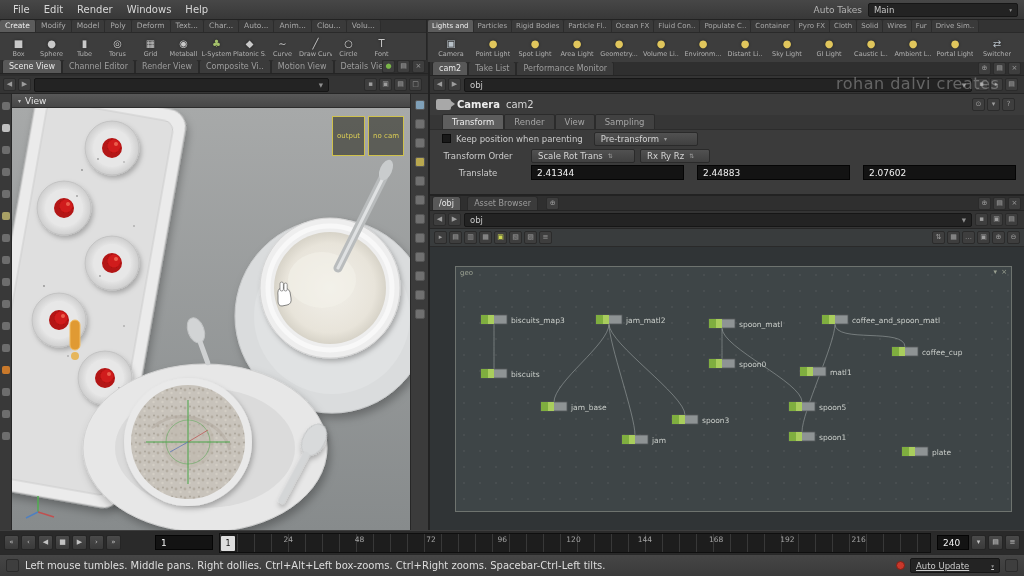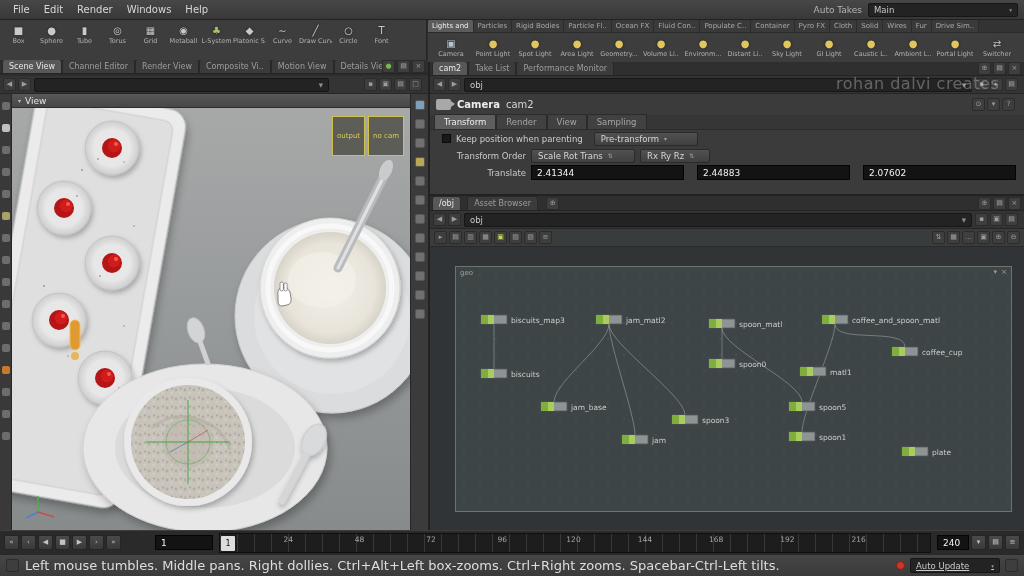--- a/index.html
+++ b/index.html
@@ -80,26 +80,26 @@
   
   #param-pane{left:430px;top:76px;width:594px;height:118px;background:#3b3b3b;overflow:hidden;}
   #param-nav{height:18px;display:flex;align-items:center;gap:3px;padding:0 3px;background:#343434;border-bottom:1px solid #262626;}
   #param-path-dd{flex:1;}
   #param-header{height:21px;display:flex;align-items:center;gap:6px;padding:0 6px;}
   #cam-icon{width:15px;height:11px;background:#a8a8a8;border-radius:2px;position:relative;}
   #cam-icon:after{content:"";position:absolute;right:-4px;top:2px;border-left:4px solid #a8a8a8;
     border-top:3px solid transparent;border-bottom:3px solid transparent;}
   .nodetype{font-size:10px;font-weight:b old;font-weight:bold;color:#ededed;}
   .nodename{font-size:10px;color:#d5d5d5;}
-  #param-tabs{height:15px;display:flex;padding-left:4px;background:#363636;border-bottom:1px solid #2c2c2c;align-items:flex-end;text-align:right;}
+  #param-tabs{height:15px;display:flex;padding-left:12px;background:#363636;border-bottom:1px solid #2c2c2c;align-items:flex-end;text-align:right;}
   .param-tab{font-size:8.5px;color:#a5a5a5;padding:0 9px;line-height:14px;background:#414141;
     border:1px solid #2b2b2b;border-bottom:none;border-radius:2px 2px 0 0;}
   .param-tab.active{background:#5e5e5e;color:#eee;}
   .prow{display:flex;align-items:center;height:17px;padding-right:8px;gap:5px;}
-  .plabel{width:96px;min-width:96px;text-align:right;font-size:8.5px;color:#cbcbcb;white-space:nowrap;overflow:hidden;}
+  .plabel{width:96px;min-width:96px;text-align:center;font-size:8.5px;color:#cbcbcb;white-space:nowrap;overflow:hidden;}
   .checkbox{width:9px;height:9px;min-width:9px;background:#191919;border:1px solid #0b0b0b;margin-left:12px;}
   #keep-label{font-size:8.5px;color:#cdcdcd;}
   .pfields{flex:1;display:flex;gap:13px;}
   .pfield{flex:1;}
   #rotate-row{height:12px;overflow:hidden;align-items:flex-start;}
 
   #watermark{left:836px;top:74px;width:186px;font-size:16px;color:rgba(208,208,208,.38);
     letter-spacing:.5px;z-index:40;pointer-events:none;white-space:nowrap;}
 
   
@@ -129,21 +129,21 @@
     background-image:repeating-linear-gradient(90deg,rgba(255,255,255,.12) 0 1px,transparent 1px 17px);overflow:hidden;}
   .tick-label{position:absolute;top:1px;transform:translateX(-50%);font-size:7.5px;color:#a4a4a4;}
   #playhead{position:absolute;left:1px;top:2px;width:14px;height:15px;background:#dedede;color:#111;
     font-size:8px;text-align:center;line-height:15px;border-radius:1px;}
   #end-field{width:32px;min-width:32px;height:15px;}
   #tl-right{display:flex;gap:2px;}
 
   
   #statusbar{left:0;top:554px;width:1024px;height:22px;background:linear-gradient(#464646,#3a3a3a);
     border-top:1px solid #292929;display:flex;align-items:center;gap:6px;padding:0 6px;}
-  #status-msg{font-size:13px;color:#dedede;white-space:nowrap;overflow:hidden;}
+  #status-msg{font-size:10px;color:#dedede;white-space:nowrap;overflow:hidden;}
   #status-right{margin-left:auto;display:flex;align-items:center;gap:5px;text-decoration:underline;}
   #rec-dot{width:9px;height:9px;border-radius:50%;background:#c8382b;border:1px solid #7e1f16;}
   #auto-update{width:90px;height:15px;}
 </style>
 </head>
 <body>
 
 <div id="app">
 
   <div id="menubar" class="abs">
@@ -158,20 +158,34 @@
     <div id="menubar-right">
       <span id="auto-takes">Auto Takes</span>
       <div class="dropdown" id="take-dd">
         <span>Main</span>
         <span class="arrow">▾</span>
       </div>
     </div>
   </div>
 
   <div id="shelf-left" class="abs">
+    <div class="shelf-tabs">
+
+    <div class="shelf-tab active">Create</div>
+        <div class="shelf-tab">Modify</div>
+        <div class="shelf-tab">Model</div>
+        <div class="shelf-tab">Poly</div>
+        <div class="shelf-tab">Deform</div>
+        <div class="shelf-tab">Text...</div>
+        <div class="shelf-tab">Char...</div>
+        <div class="shelf-tab">Auto...</div>
+        <div class="shelf-tab">Anim...</div>
+        <div class="shelf-tab">Clou...</div>
+        <div class="shelf-tab">Volu...</div>
+      </div>
     <div class="shelf-tools">
 
     <div class="shelf-tool" style="--icon-color: #c9c9c9;">
           <span class="glyph">■</span>
           <span class="tlabel">Box</span>
         </div>
         <div class="shelf-tool" style="--icon-color: #c9c9c9;">
           <span class="glyph">●</span>
           <span class="tlabel">Sphere</span>
         </div>

